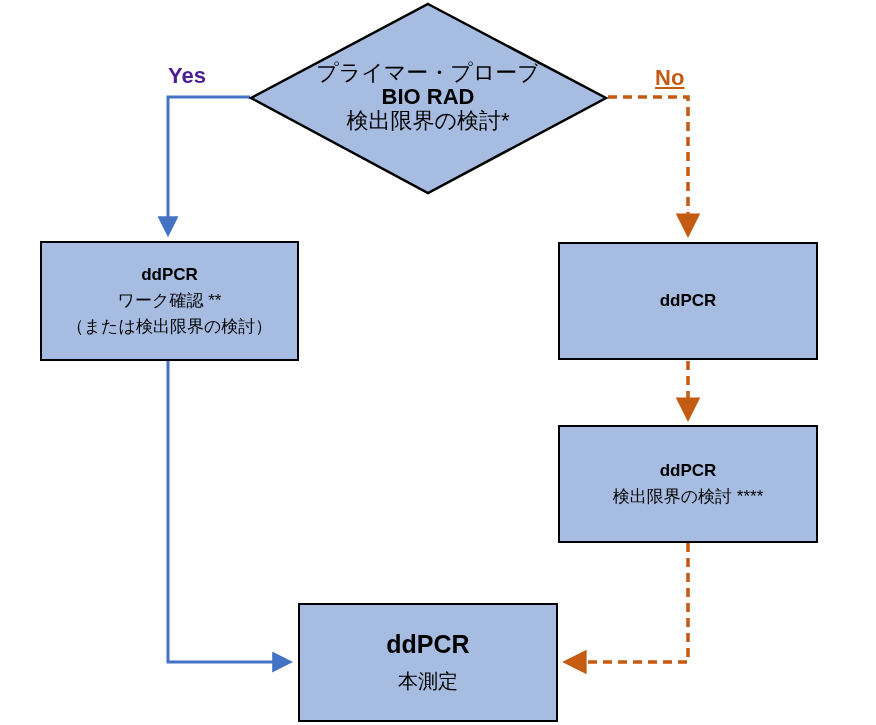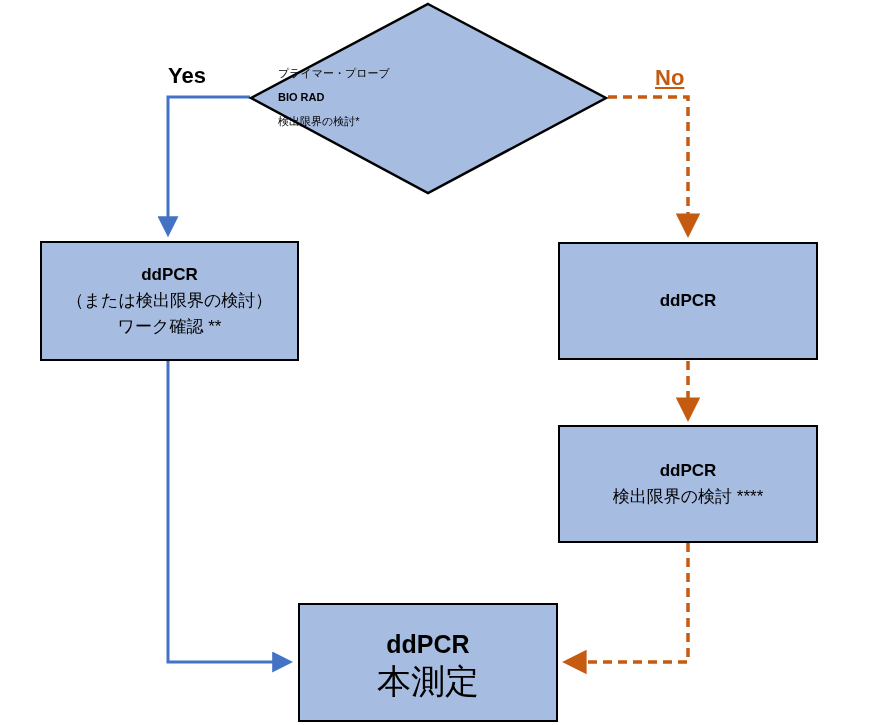--- a/index.html
+++ b/index.html
@@ -17,33 +17,33 @@
     border:2.5px solid #000;
     box-sizing:border-box;
     display:flex;flex-direction:column;
     align-items:center;justify-content:center;
     text-align:center;
     color:#000;
   }
   .node .t-bold{font-weight:bold;font-size:17px;line-height:26px;}
   .node .t-reg{font-size:17px;line-height:26px;}
   .node-final .t-bold{font-size:25px;line-height:37px;}
-  .node-final .t-reg{font-size:34px;line-height:37px;font-family:Liberation Serif, serif;}
+  .node-final .t-reg{font-size:20px;line-height:37px;font-family:Liberation Serif, serif;}
   .diamond-text{
     position:absolute;
     left:278px;top:61px;width:300px;
-    color:#000;
-    font-size:11px;line-height:24px;
+    text-align:center;color:#000;
+    font-size:22px;line-height:24px;
   }
   .diamond-text .t-bold{font-weight:bold;}
   .branch-label{
     position:absolute;
     font-weight:bold;font-size:22px;line-height:22px;
   }
-  .label-yes{left:168px;top:65px;color:#000000;}
+  .label-yes{left:168px;top:65px;color:#4c1d95;}
   .label-no{left:655px;top:67px;color:#C55A11;text-decoration:underline;}
 </style>
 </head>
 <body>
 
 <div class="stage">
 
   <svg class="connectors" viewBox="0 0 876 725">
     <defs>
       <marker id="arrow-blue" viewBox="0 0 10 10" refX="8" refY="5" markerWidth="7" markerHeight="7" orient="auto-start-reverse">
@@ -71,22 +71,22 @@
     <div class="t-reg">プライマー・プローブ</div>
     <div class="t-bold">BIO RAD</div>
     <div class="t-reg">検出限界の検討*</div>
   </div>
 
   <div class="branch-label label-yes">Yes</div>
   <div class="branch-label label-no">No</div>
 
   <div class="node" style="left:40px;top:241px;width:259px;height:120px;">
     <div class="t-bold">ddPCR</div>
+    <div class="t-reg">ワーク確認 **</div>
     <div class="t-reg">（または検出限界の検討）</div>
-    <div class="t-reg">ワーク確認 **</div>
   </div>
 
   <div class="node" style="left:558px;top:242px;width:260px;height:118px;">
     <div class="t-bold">ddPCR</div>
   </div>
 
   <div class="node" style="left:558px;top:425px;width:260px;height:118px;">
     <div class="t-bold">ddPCR</div>
     <div class="t-reg">検出限界の検討 ****</div>
   </div>

